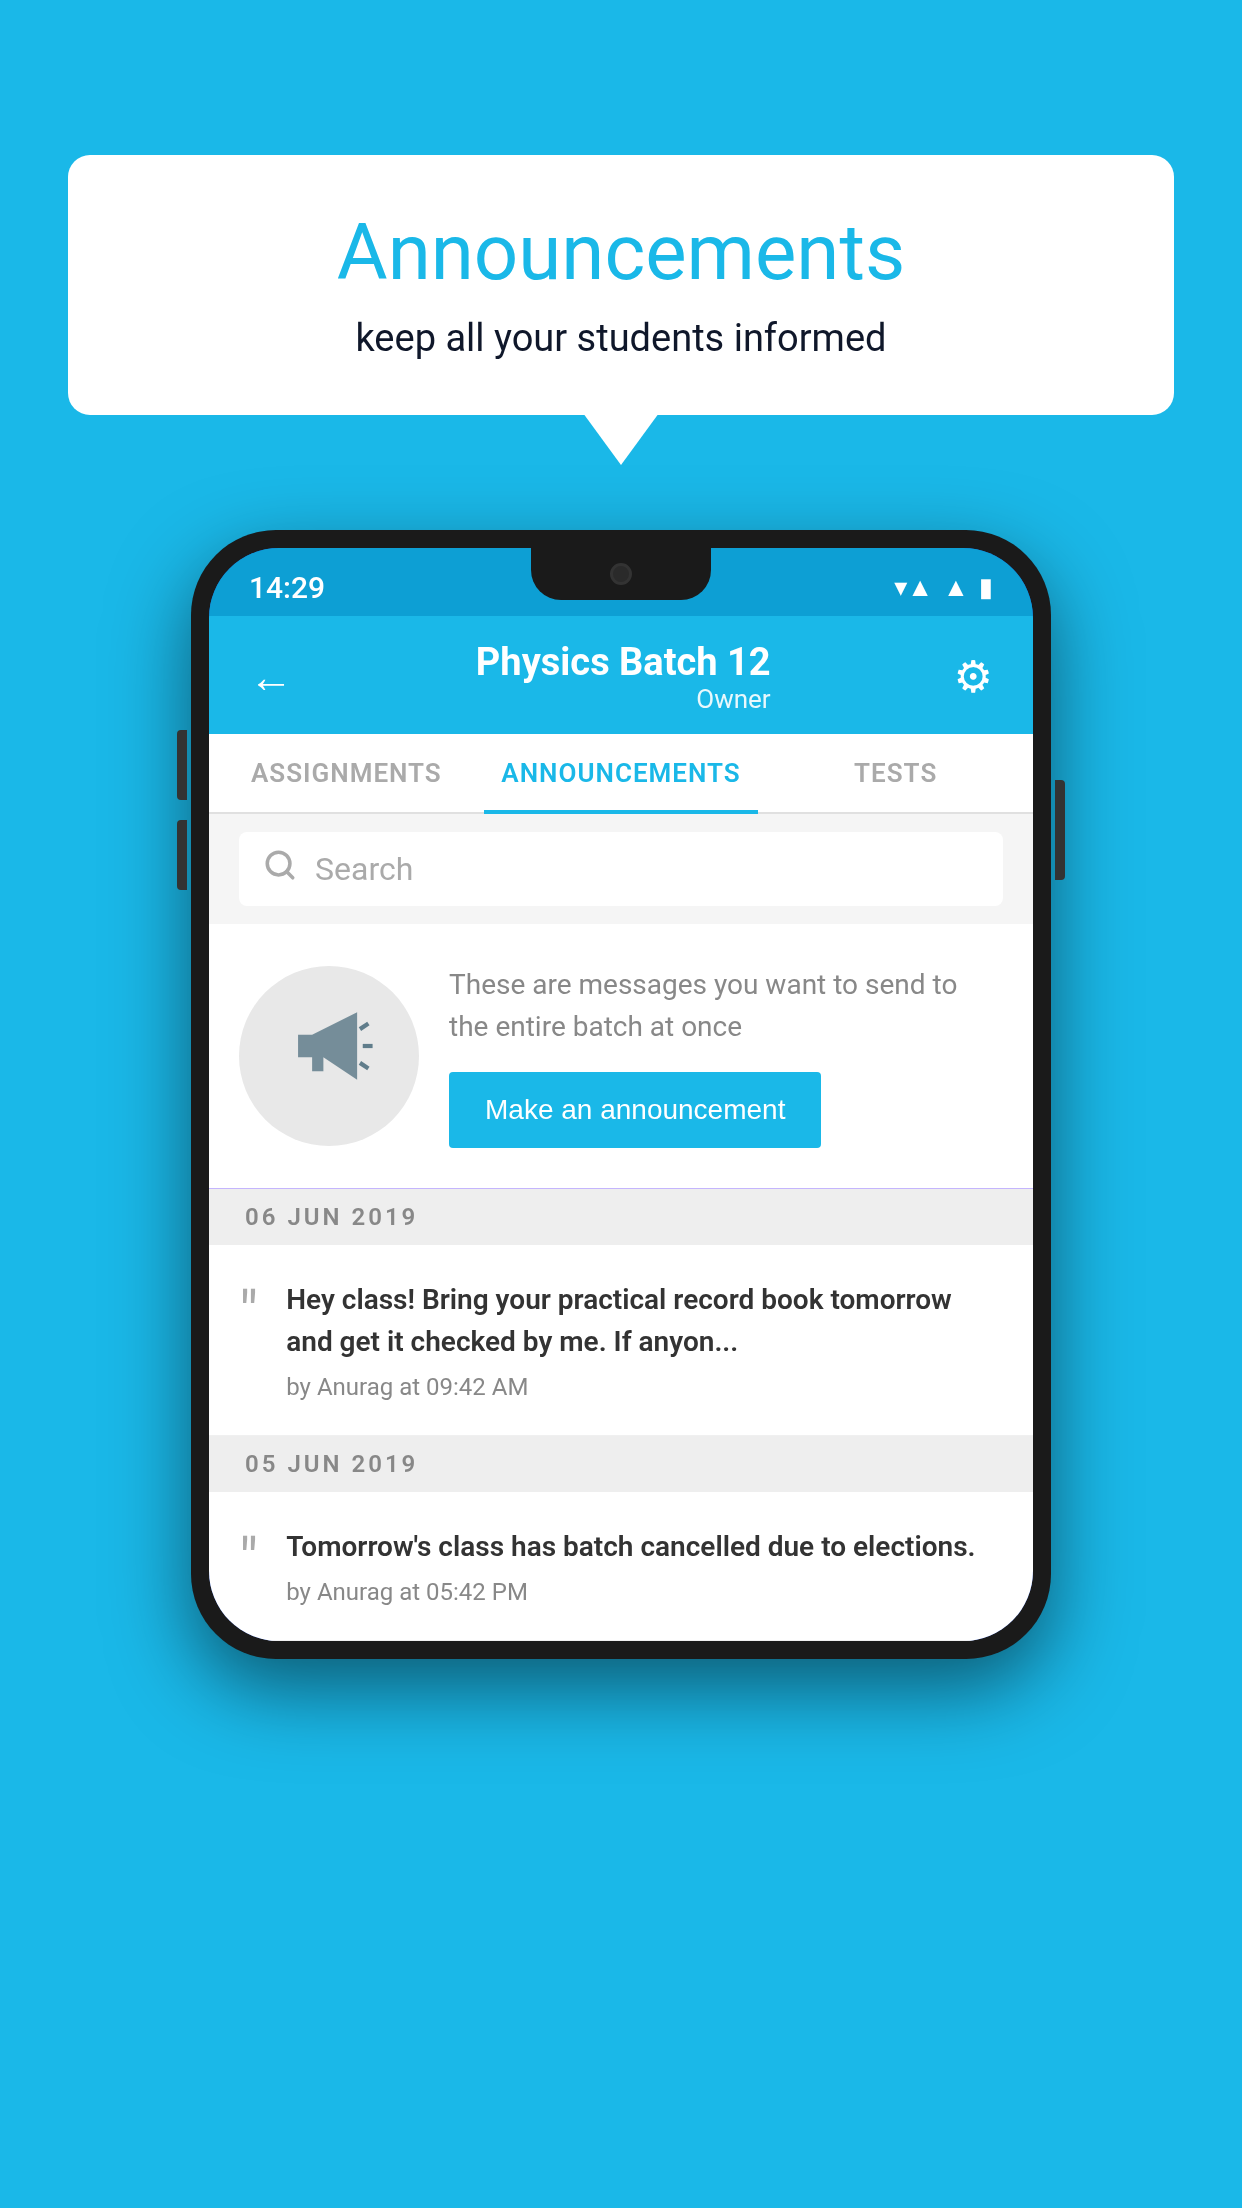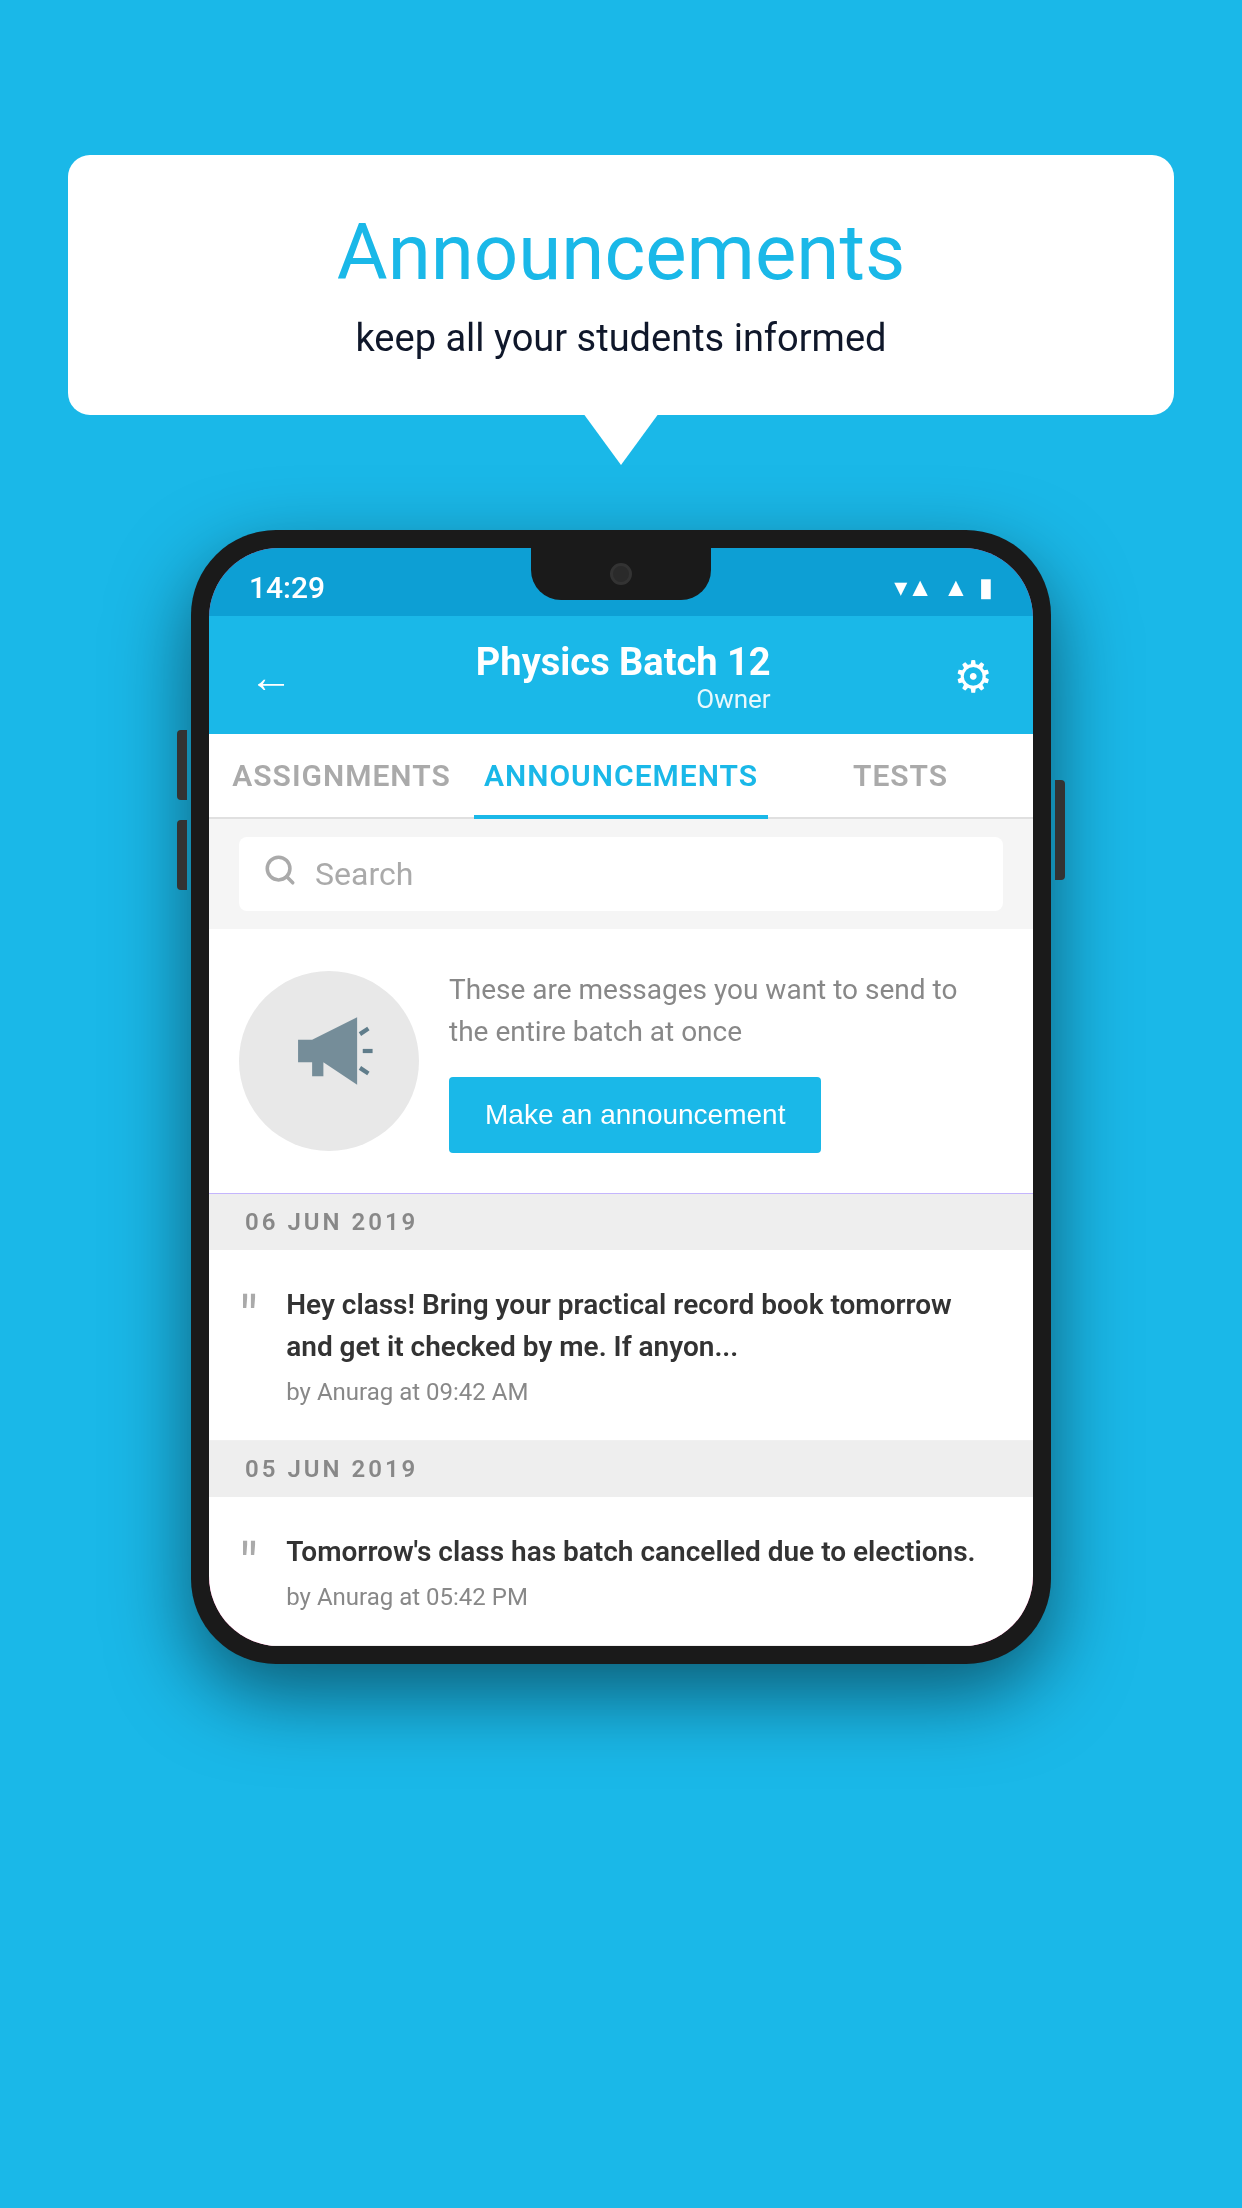--- a/index.html
+++ b/index.html
@@ -67,21 +67,21 @@
 
     .phone-outer {
       background: #1a1a1a;
       border-radius: 85px;
       padding: 18px;
       box-shadow: 0 30px 80px rgba(0,0,0,0.5);
       position: relative;
     }
 
     .phone-inner {
-      background: #ec4899;
+      background: #1d4ed8;
       border-radius: 70px;
       overflow: hidden;
       position: relative;
     }
 
     
     .phone-notch {
       position: absolute;
       top: 0;
       left: 50%;
@@ -174,21 +174,21 @@
       background: #ffffff;
       display: flex;
       border-bottom: 2px solid #e0e0e0;
       position: relative;
     }
 
     .tab-item {
       flex: 1;
       text-align: center;
       padding: 24px 10px;
-      font-size: 30px;
+      font-size: 26px;
       font-weight: 600;
       color: #aaaaaa;
       cursor: pointer;
       letter-spacing: 1px;
       position: relative;
     }
 
     .tab-item.active {
       color: #1ab8e8;
     }

